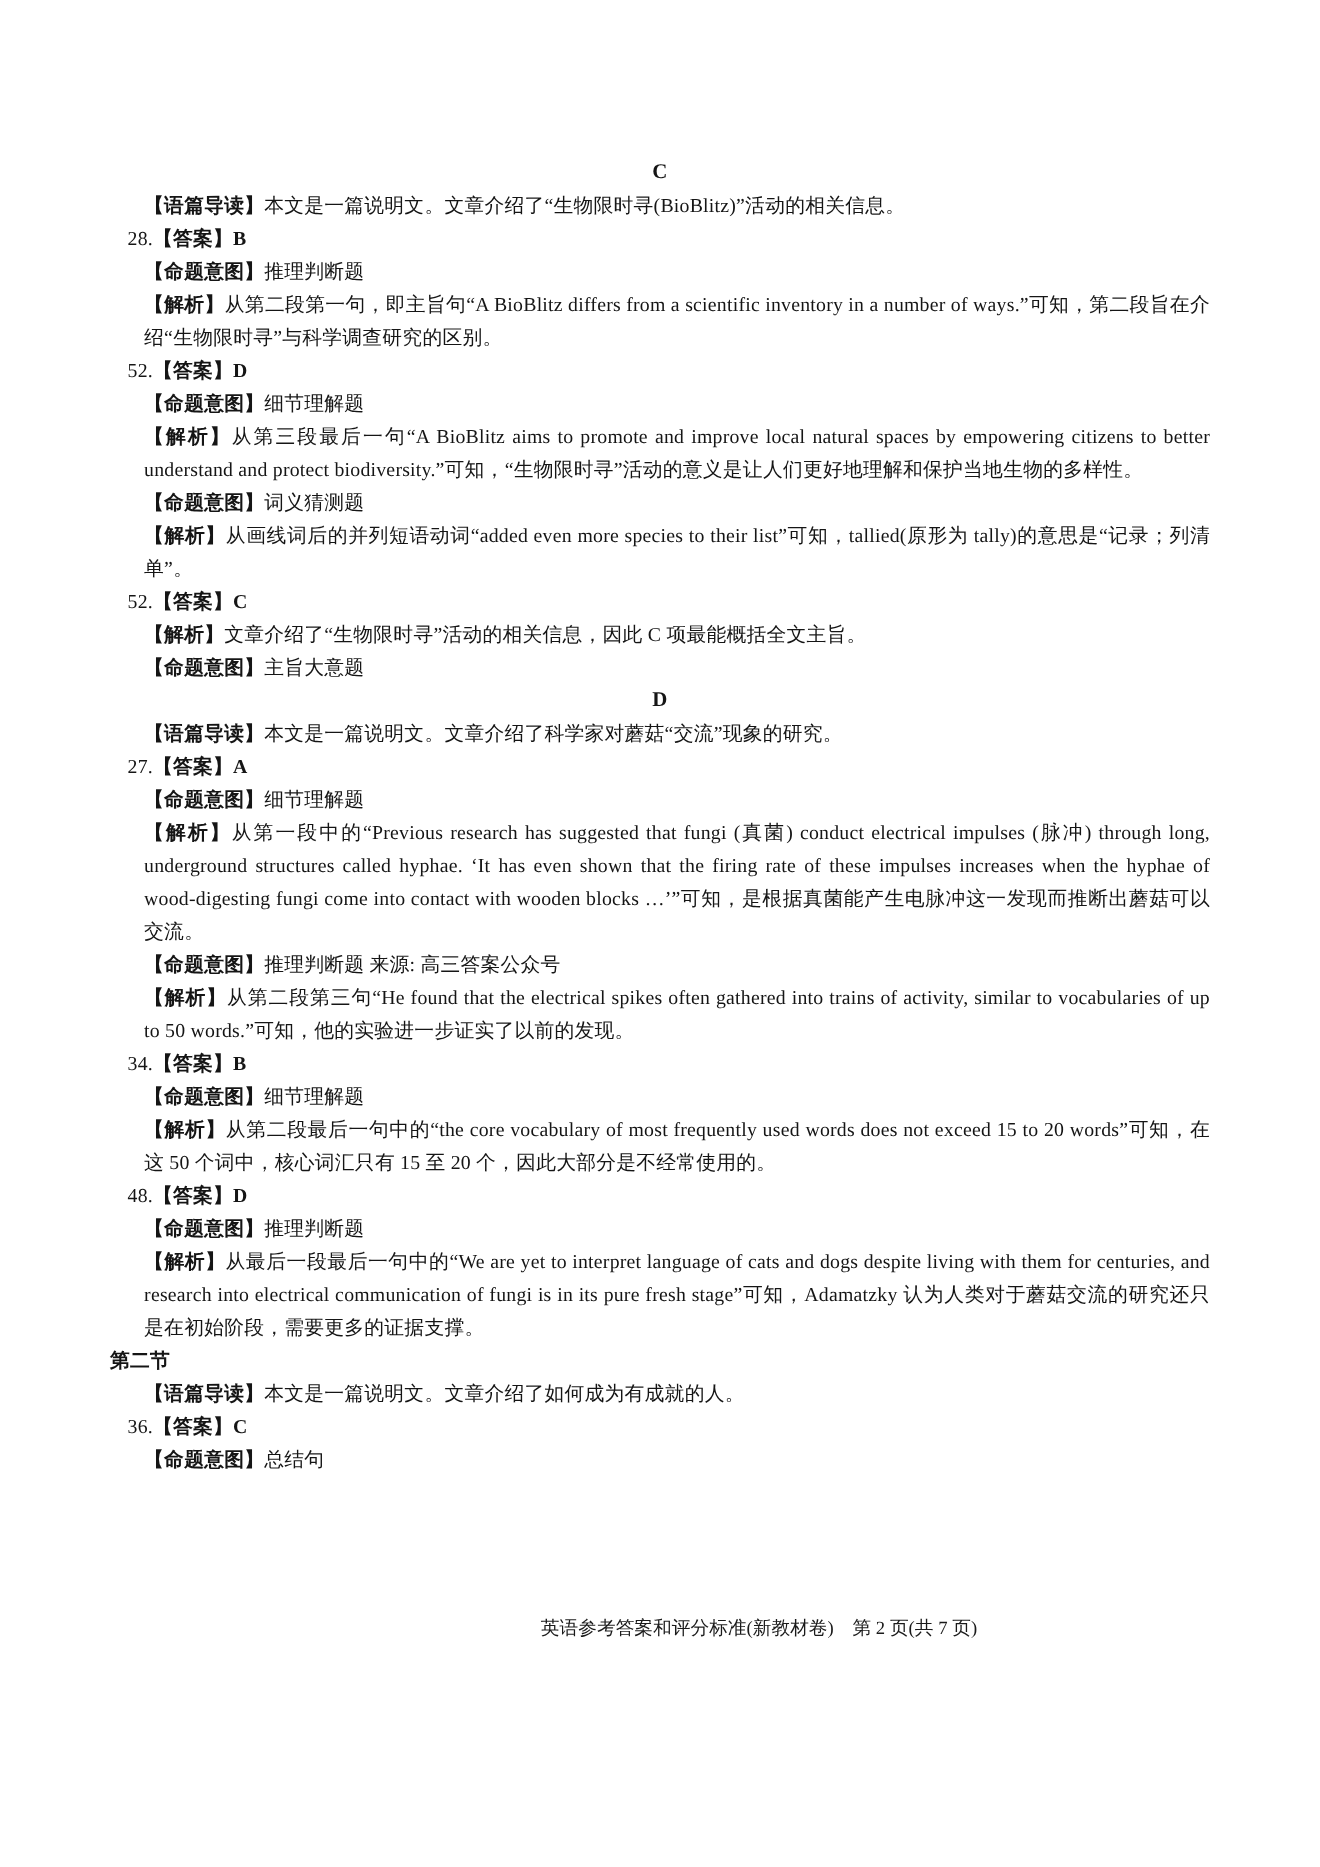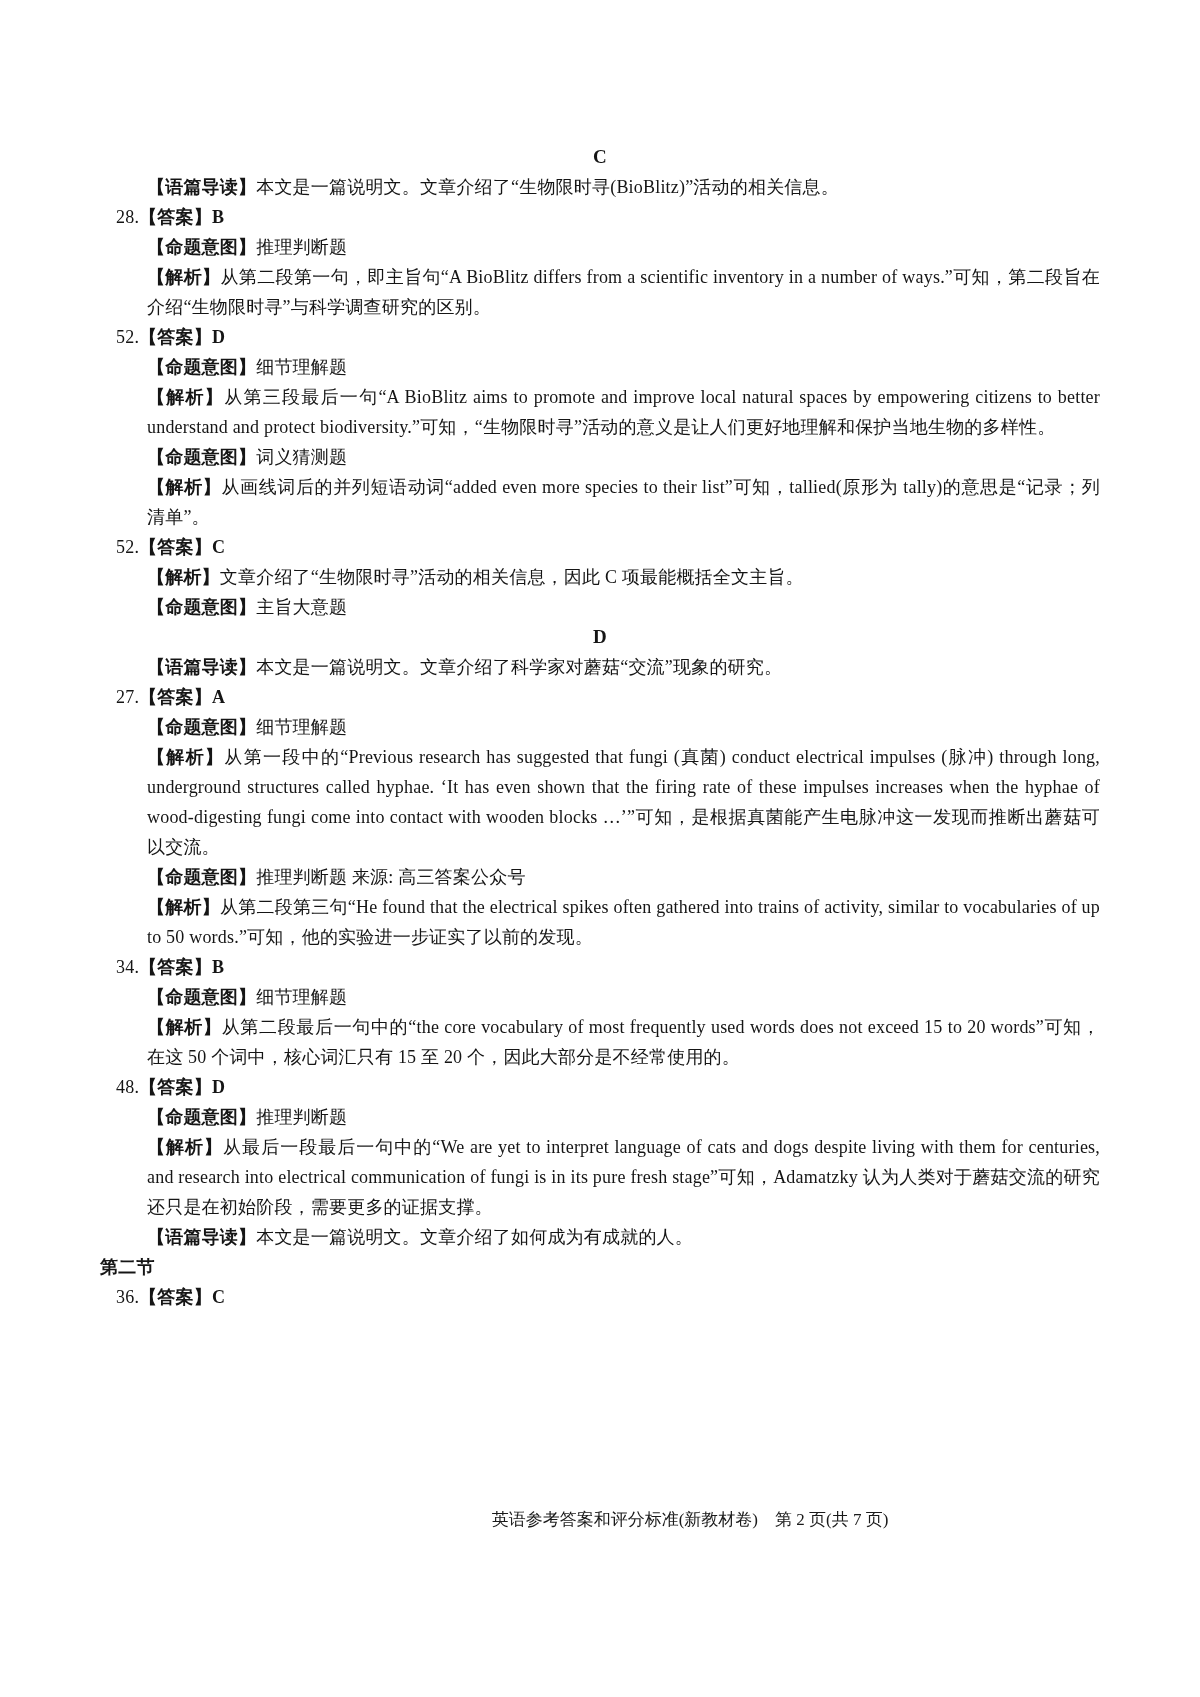--- a/index.html
+++ b/index.html
@@ -26,33 +26,33 @@
     letter-spacing: 0.2px;
   }
   .block.section-letter {
     text-align: center;
     font-weight: bold;
     font-size: 19px;
   }
   .block.intro,
   .block.intent,
   .block.analysis {
-    margin-left: 47px;
+    margin-left: 31px;
   }
   .block.intro,
   .block.analysis {
     text-align: justify;
   }
   .block.answer { margin-left: 16px; }
   .block .label { font-weight: bold; }
   .block.answer .text { font-weight: bold; }
   .block.section-title { font-weight: bold; }
   .footer {
     position: absolute;
-    top: 1508px;
+    top: 1468px;
     left: 0;
     width: 100%;
     box-sizing: border-box;
     padding-left: 180px;
     text-align: center;
     font-size: 17px;
     color: #1a1a1a;
     font-family: "Liberation Serif", "DejaVu Serif", serif;
   }
 </style>
@@ -80,18 +80,19 @@
       <div class="block intent"><span class="label">【命题意图】</span><span class="text">细节理解题</span></div>
       <div class="block analysis"><span class="label">【解析】</span><span class="text">从第一段中的“Previous research has suggested that fungi (真菌) conduct electrical impulses (脉冲) through long, underground structures called hyphae. ‘It has even shown that the firing rate of these impulses increases when the hyphae of wood-digesting fungi come into contact with wooden blocks …’”可知，是根据真菌能产生电脉冲这一发现而推断出蘑菇可以交流。</span></div>
       <div class="block intent"><span class="label">【命题意图】</span><span class="text">推理判断题 来源: 高三答案公众号</span></div>
       <div class="block analysis"><span class="label">【解析】</span><span class="text">从第二段第三句“He found that the electrical spikes often gathered into trains of activity, similar to vocabularies of up to 50 words.”可知，他的实验进一步证实了以前的发现。</span></div>
       <div class="block answer"><span class="num">34.</span><span class="label">【答案】</span><span class="text">B</span></div>
       <div class="block intent"><span class="label">【命题意图】</span><span class="text">细节理解题</span></div>
       <div class="block analysis"><span class="label">【解析】</span><span class="text">从第二段最后一句中的“the core vocabulary of most frequently used words does not exceed 15 to 20 words”可知，在这 50 个词中，核心词汇只有 15 至 20 个，因此大部分是不经常使用的。</span></div>
       <div class="block answer"><span class="num">48.</span><span class="label">【答案】</span><span class="text">D</span></div>
       <div class="block intent"><span class="label">【命题意图】</span><span class="text">推理判断题</span></div>
       <div class="block analysis"><span class="label">【解析】</span><span class="text">从最后一段最后一句中的“We are yet to interpret language of cats and dogs despite living with them for centuries, and research into electrical communication of fungi is in its pure fresh stage”可知，Adamatzky 认为人类对于蘑菇交流的研究还只是在初始阶段，需要更多的证据支撑。</span></div>
+      <div class="block section-title"><span class="text">第二节</span></div>
       <div class="block intro"><span class="label">【语篇导读】</span><span class="text">本文是一篇说明文。文章介绍了如何成为有成就的人。</span></div>
-      <div class="block section-title"><span class="text">第二节</span></div>
       <div class="block answer"><span class="num">36.</span><span class="label">【答案】</span><span class="text">C</span></div>
+      <div class="block intent"><span class="label">【命题意图】</span><span class="text">总结句</span></div>
     </div>
   <div class="footer">英语参考答案和评分标准(新教材卷)　第 2 页(共 7 页)</div>
 </div>
 
 </body></html>

